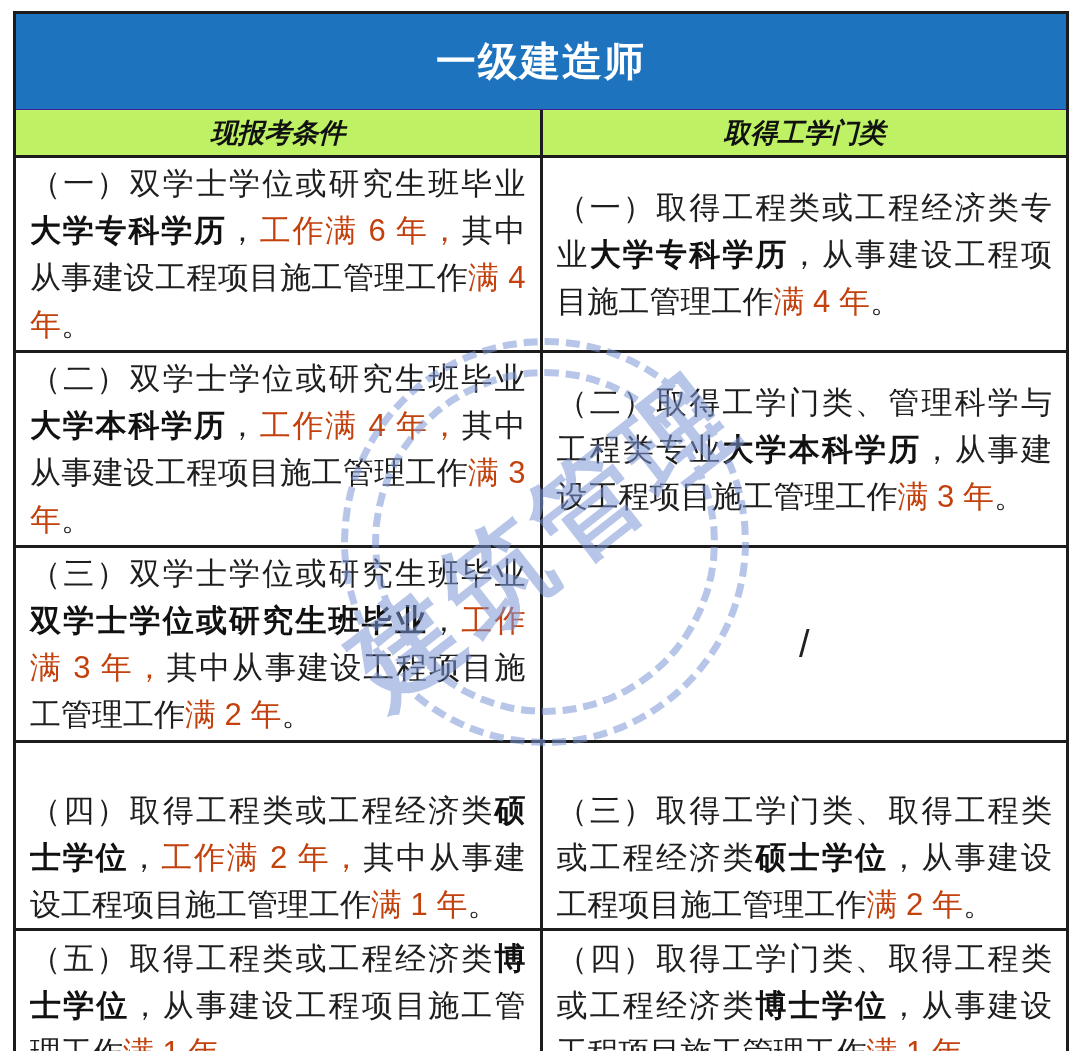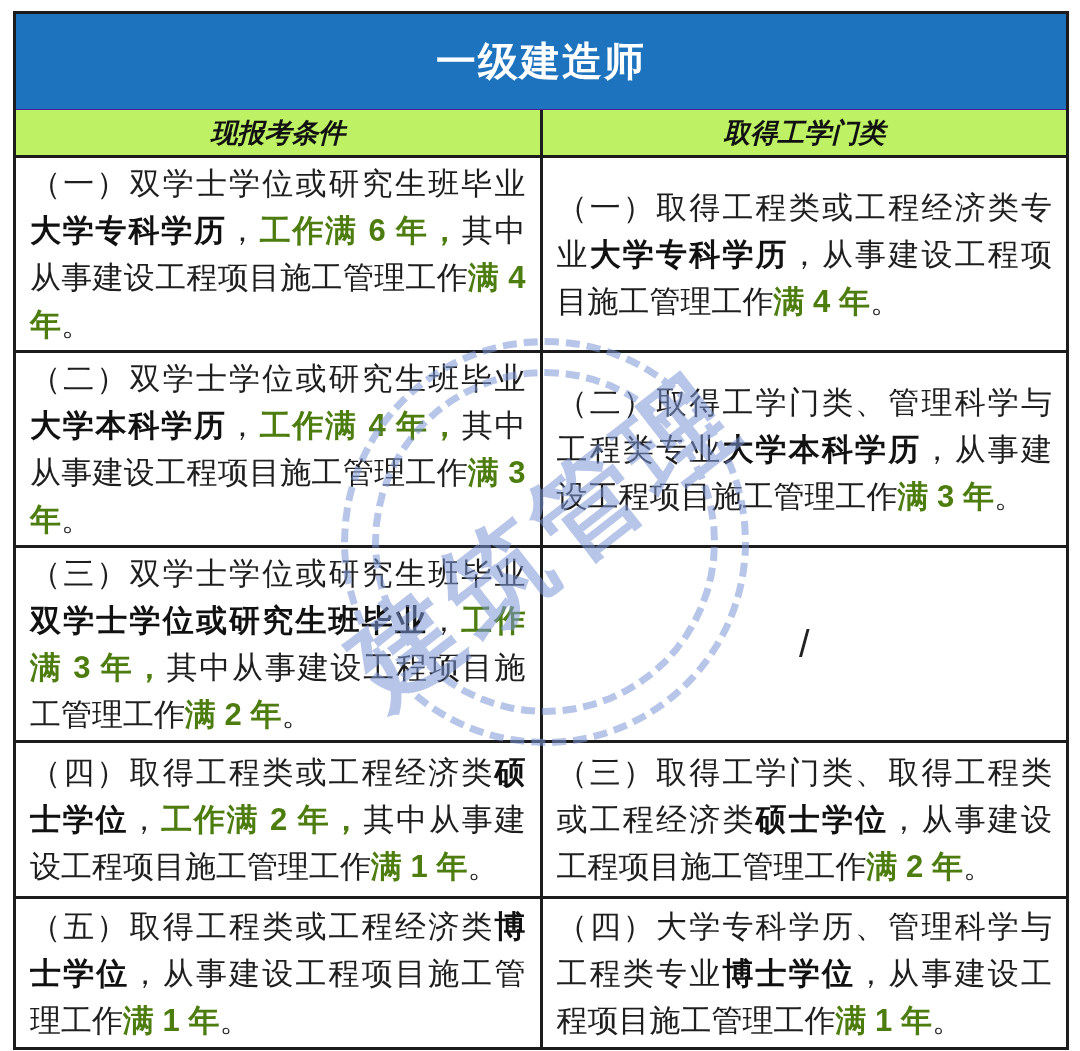--- a/index.html
+++ b/index.html
@@ -26,38 +26,38 @@
   .head-cell{
     width:50%;display:flex;align-items:center;justify-content:center;
     font-size:27px;font-weight:700;color:#111;
   }
   .head-cell + .head-cell{border-left:3px solid #1c1c1c;}
 
   .row{display:flex;border-top:3px solid #1c1c1c;}
   .row:nth-child(1) .cell,
   .row:nth-child(2) .cell,
   .row:nth-child(3) .cell{height:192px;}
-  .row:nth-child(4) .cell{height:153px;}
+  .row:nth-child(4) .cell{height:185px;align-items:flex-end;}
   .row:nth-child(5) .cell{height:148px;}
 
   .cell{
     width:50%;display:flex;align-items:center;overflow:hidden;
     color:#1e1e1e;
   }
   .cell + .cell{border-left:3px solid #1c1c1c;}
   .cell-inner{
     width:100%;padding:0 14px;
     font-size:31px;line-height:47px;
     text-align:justify;text-justify:inter-character;
   }
   .cell-inner.slash{
     text-align:center;font-size:38px;font-weight:400;color:#222;
   }
   .seg-b{font-weight:700;color:#111;}
-  .seg-r{color:#4d7c0f;font-weight:bold;}
+  .seg-r{color:#c2410c;}
 
   
   .watermark{
     position:absolute;left:0;top:0;width:1080px;height:1051px;
     z-index:5;pointer-events:none;opacity:.55;
   }
   .wm-circle-outer{
     position:absolute;left:341px;top:338px;width:408px;height:408px;
     border:7px dashed #7d97d6;border-radius:50%;box-sizing:border-box;
   }
@@ -119,21 +119,21 @@
           </div>
           <div class="cell">
             <div class="cell-inner"><span>（三）取得工学门类、取得工程类或工程经济类</span><span class="seg-b">硕士学位</span><span>，从事建设工程项目施工管理工作</span><span class="seg-r">满 2 年</span><span>。</span></div>
           </div>
         </div>
         <div class="row">
           <div class="cell">
             <div class="cell-inner"><span>（五）取得工程类或工程经济类</span><span class="seg-b">博士学位</span><span>，从事建设工程项目施工管理工作</span><span class="seg-r">满 1 年</span><span>。</span></div>
           </div>
           <div class="cell">
-            <div class="cell-inner"><span>（四）大学专科学历、管理科学与工程类专业</span><span class="seg-b">博士学位</span><span>，从事建设工程项目施工管理工作</span><span class="seg-r">满 1 年</span><span>。</span></div>
+            <div class="cell-inner"><span>（四）取得工学门类、取得工程类或工程经济类</span><span class="seg-b">博士学位</span><span>，从事建设工程项目施工管理工作</span><span class="seg-r">满 1 年</span><span>。</span></div>
           </div>
         </div>
       </div>
   </div>
 
   <div class="watermark">
     <div class="wm-circle-outer"></div>
     <div class="wm-circle-inner"></div>
     <div class="wm-text">建筑管理</div>
   </div>

